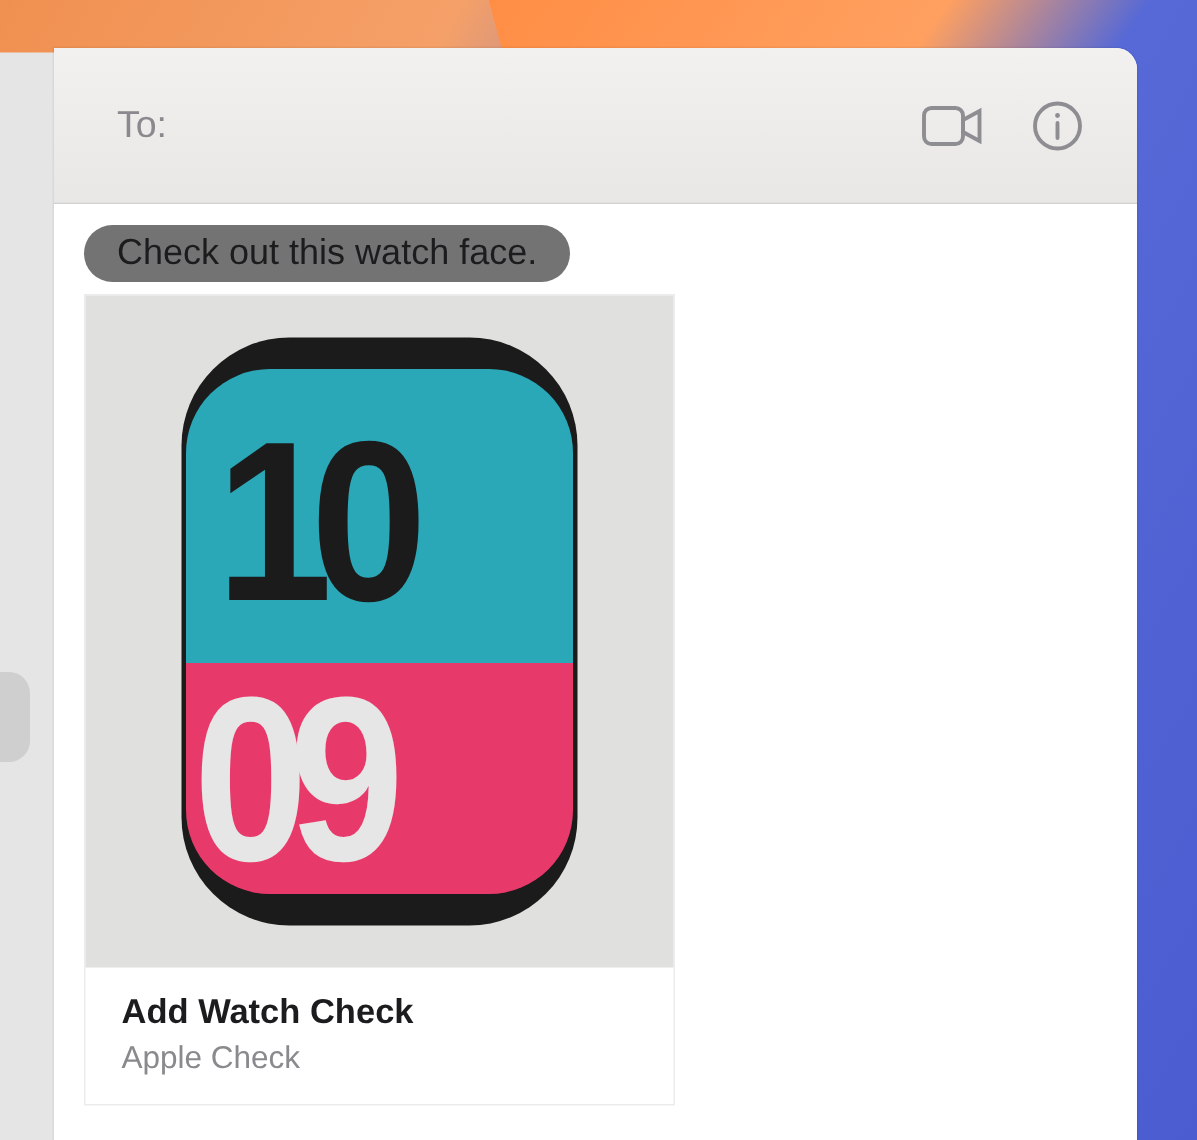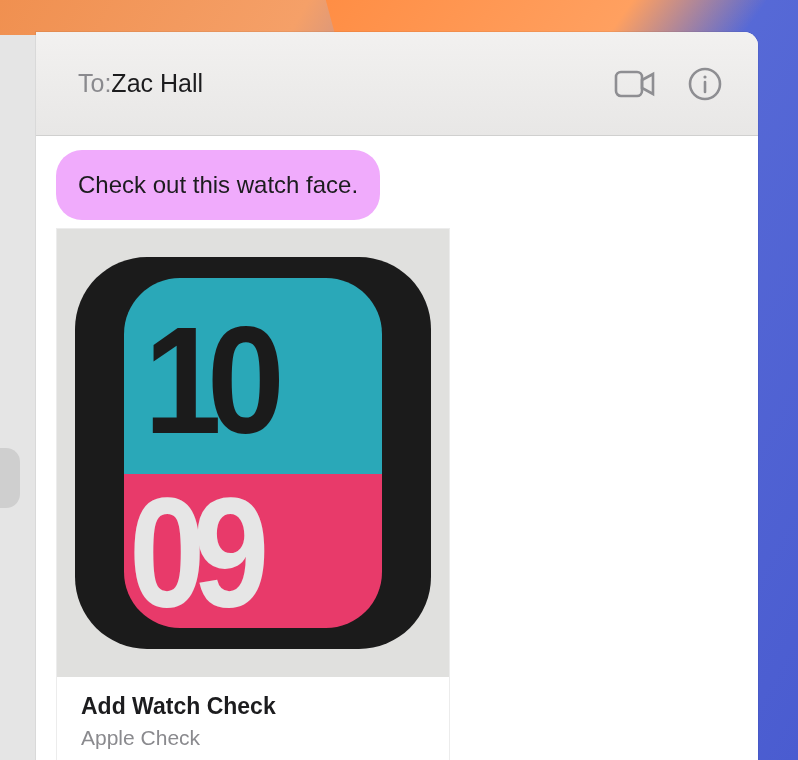--- a/index.html
+++ b/index.html
@@ -70,21 +70,21 @@
       background: linear-gradient(180deg, #f2f1f0 0%, #e8e7e6 100%);
       border-bottom: 1px solid #d0d0cf;
       display: flex;
       align-items: center;
       padding: 0 32px 0 42px;
       justify-content: space-between;
     }
     .to-group {
       display: flex;
       align-items: baseline;
-      gap: 0;
+      gap: 16px;
     }
     .to-label {
       font-size: 25px;
       color: #8a8a8e;
       font-weight: 400;
     }
     .recipient {
       font-size: 25px;
       color: #1c1c1e;
       font-weight: 400;
@@ -103,44 +103,44 @@
       color: #8e8e92;
       background: transparent;
       border: none;
       cursor: pointer;
     }
     .conversation {
       padding: 12px 20px 0 20px;
     }
     .bubble {
       display: inline-block;
-      background: #f0abfc;
+      background: #737373;
       color: #1c1c1e;
       font-size: 24px;
-      padding: 21px 22px;
+      padding: 5px 22px;
       border-radius: 26px;
       margin-top: 2px;
       margin-left: 0;
     }
     .attachment-card {
       width: 394px;
       margin-top: 8px;
       background: #ffffff;
       border: 1px solid #ececec;
     }
     .watchface-preview {
       width: 100%;
       height: 448px;
       background: #e0e0de;
       display: flex;
       align-items: center;
       justify-content: center;
     }
     .watch-body {
-      width: 356px;
+      width: 264px;
       height: 392px;
       background: #1b1b1b;
       border-radius: 72px;
       display: flex;
       align-items: center;
       justify-content: center;
     }
     .watch-screen {
       width: 258px;
       height: 350px;
@@ -215,21 +215,20 @@
 <body>
 
 <div class="desktop-bg"></div>
 <div class="sidebar-hint"></div>
 <div class="peek"></div>
 
 <div class="window">
   <div class="header">
     <div class="to-group">
       <span class="to-label">To:</span>
-      <span class="recipient">Zac Hall</span>
     </div>
     <div class="header-actions">
       <button class="icon-btn">
         <svg width="42" height="30" viewBox="0 0 42 30" fill="none" stroke="currentColor" stroke-width="2.6">
           <rect x="2" y="3" width="26" height="24" rx="5"></rect>
           <path d="M28 11 L39 5 L39 25 L28 19 Z"></path>
         </svg>
       </button>
       <button class="icon-btn">
         <svg width="36" height="36" viewBox="0 0 36 36" fill="none" stroke="currentColor" stroke-width="2.6">

